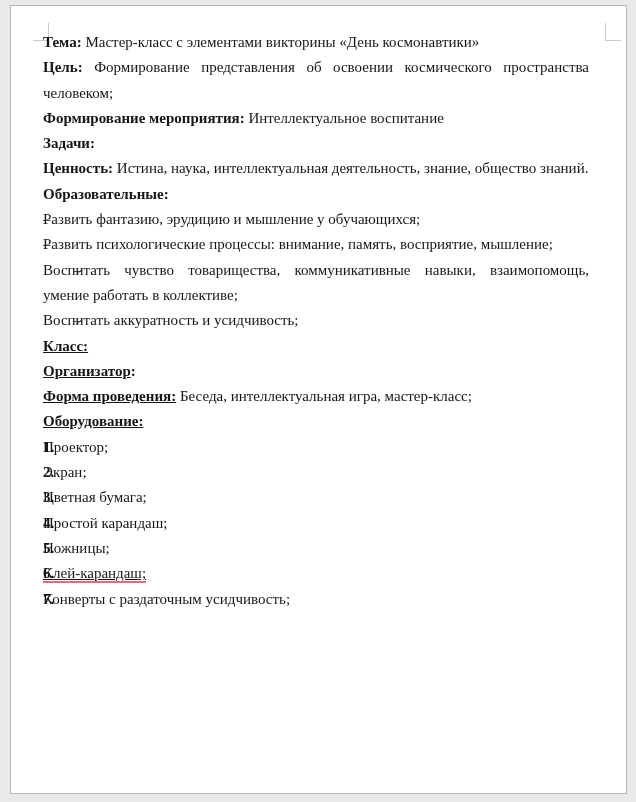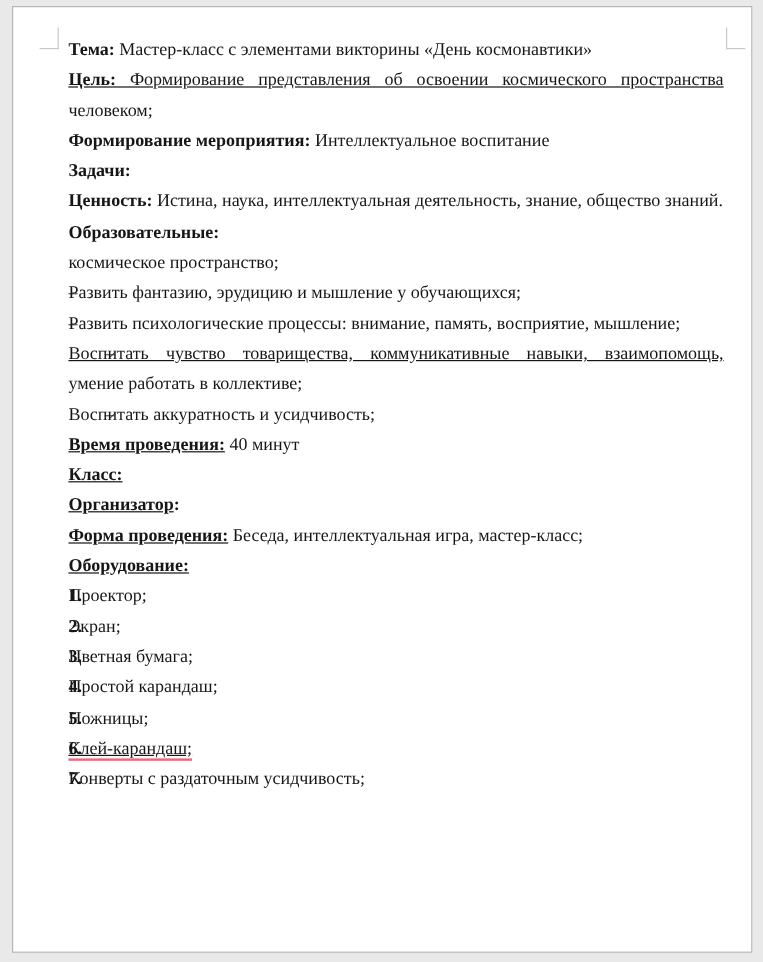--- a/index.html
+++ b/index.html
@@ -9,25 +9,25 @@
     font-family:"Liberation Serif","DejaVu Serif",serif;
     font-size:15px;color:#161616;
   }
   .page{
     position:absolute;left:10px;top:5px;width:617px;height:789px;
     background:#ffffff;border:1px solid #b6b6b6;box-sizing:border-box;
   }
   .crop-mark{position:absolute;width:15px;height:17px;}
   .crop-mark.tl{left:22px;top:17px;border-right:1px solid #c9c9c9;border-bottom:1px solid #c9c9c9;}
   .crop-mark.tr{left:594px;top:17px;border-left:1px solid #c9c9c9;border-bottom:1px solid #c9c9c9;}
-  .content{position:absolute;left:46px;top:24px;width:546px;line-height:25.3px;}
+  .content{position:absolute;left:32px;top:24px;width:546px;line-height:25.3px;}
   .content p,.content div{margin:0;padding:0;}
   b{font-weight:bold;}
   .u{text-decoration:underline;}
-  .jline{text-align:justify;text-align-last:justify;text-decoration:underline;}
+  .jline{text-align:justify;text-align-last:justify;}
   .hang18{position:relative;padding-left:18px;}
   .hang48{position:relative;padding-left:48px;}
   .dash0{position:absolute;left:0;}
   .dash31{position:absolute;left:31px;}
   .num-item{position:relative;padding-left:48px;}
   .num{position:absolute;left:0;font-weight:bold;}
   .spell{text-decoration:underline;border-bottom:2px solid #f0647f;padding-bottom:0px;}
 </style>
 </head>
 <body>
@@ -45,38 +45,36 @@
       <div>человеком;</div>
 
       <p><b>Формирование мероприятия:</b><span> Интеллектуальное воспитание</span></p>
 
       <p><b>Задачи:</b></p>
 
       <p><b>Ценность:</b><span> Истина, наука, интеллектуальная деятельность, знание, общество знаний.</span></p>
 
       <p><b>Образовательные:</b></p>
 
-      <div>космическое пространство;</div>
 
 
 
       <div class="hang18"><span class="dash0">–</span><span>Развить фантазию, эрудицию и мышление у обучающихся;</span></div>
 
       <div class="hang18"><span class="dash0">–</span><span>Развить психологические процессы: внимание, память, восприятие, мышление;</span></div>
 
 
       <div class="hang48">
         <span class="dash31">–</span>
         <div class="jline">Воспитать чувство товарищества, коммуникативные навыки, взаимопомощь,</div>
         <div>умение работать в коллективе;</div>
       </div>
 
       <div class="hang48"><span class="dash31">–</span><span>Воспитать аккуратность и усидчивость;</span></div>
 
-      <p><b class="u">Время проведения:</b><span> 40 минут</span></p>
 
       <p><b class="u">Класс:</b></p>
 
       <p><b class="u">Организатор</b><b>:</b></p>
 
       <p><b class="u">Форма проведения:</b><span> Беседа, интеллектуальная игра, мастер-класс;</span></p>
 
       <p><b class="u">Оборудование:</b></p>
 
       <div class="num-item"><span class="num">1.</span><span>Проектор;</span></div>

